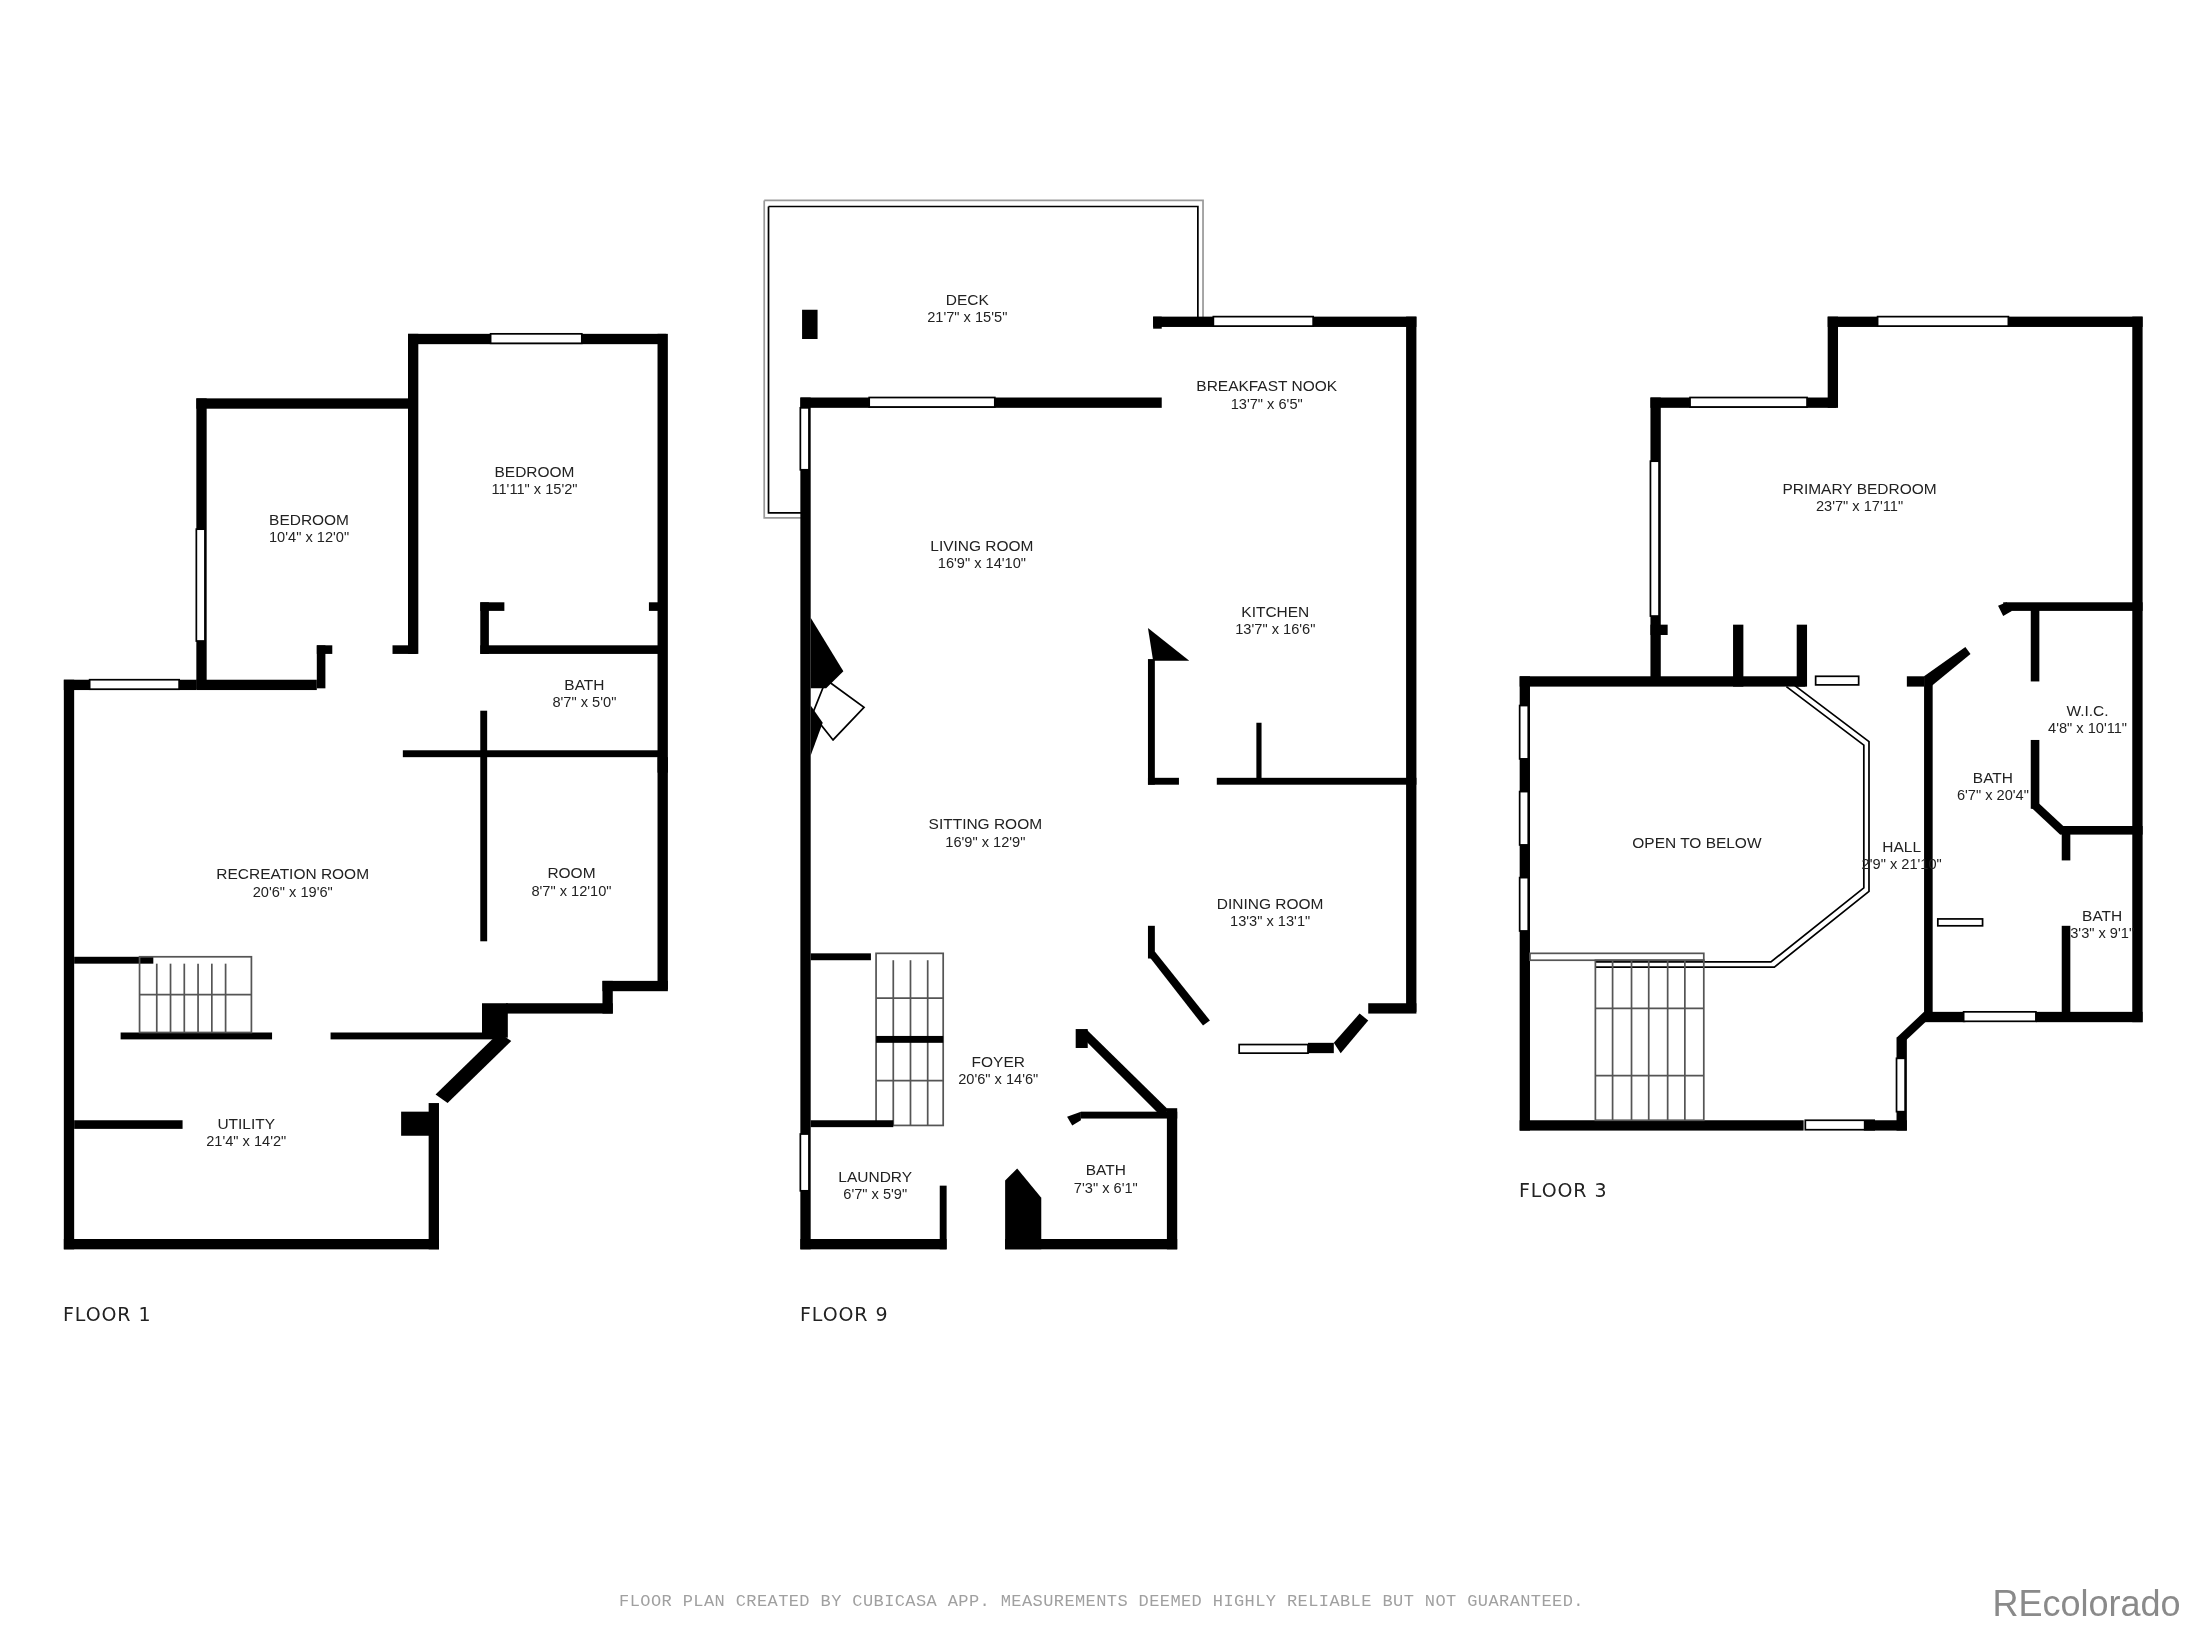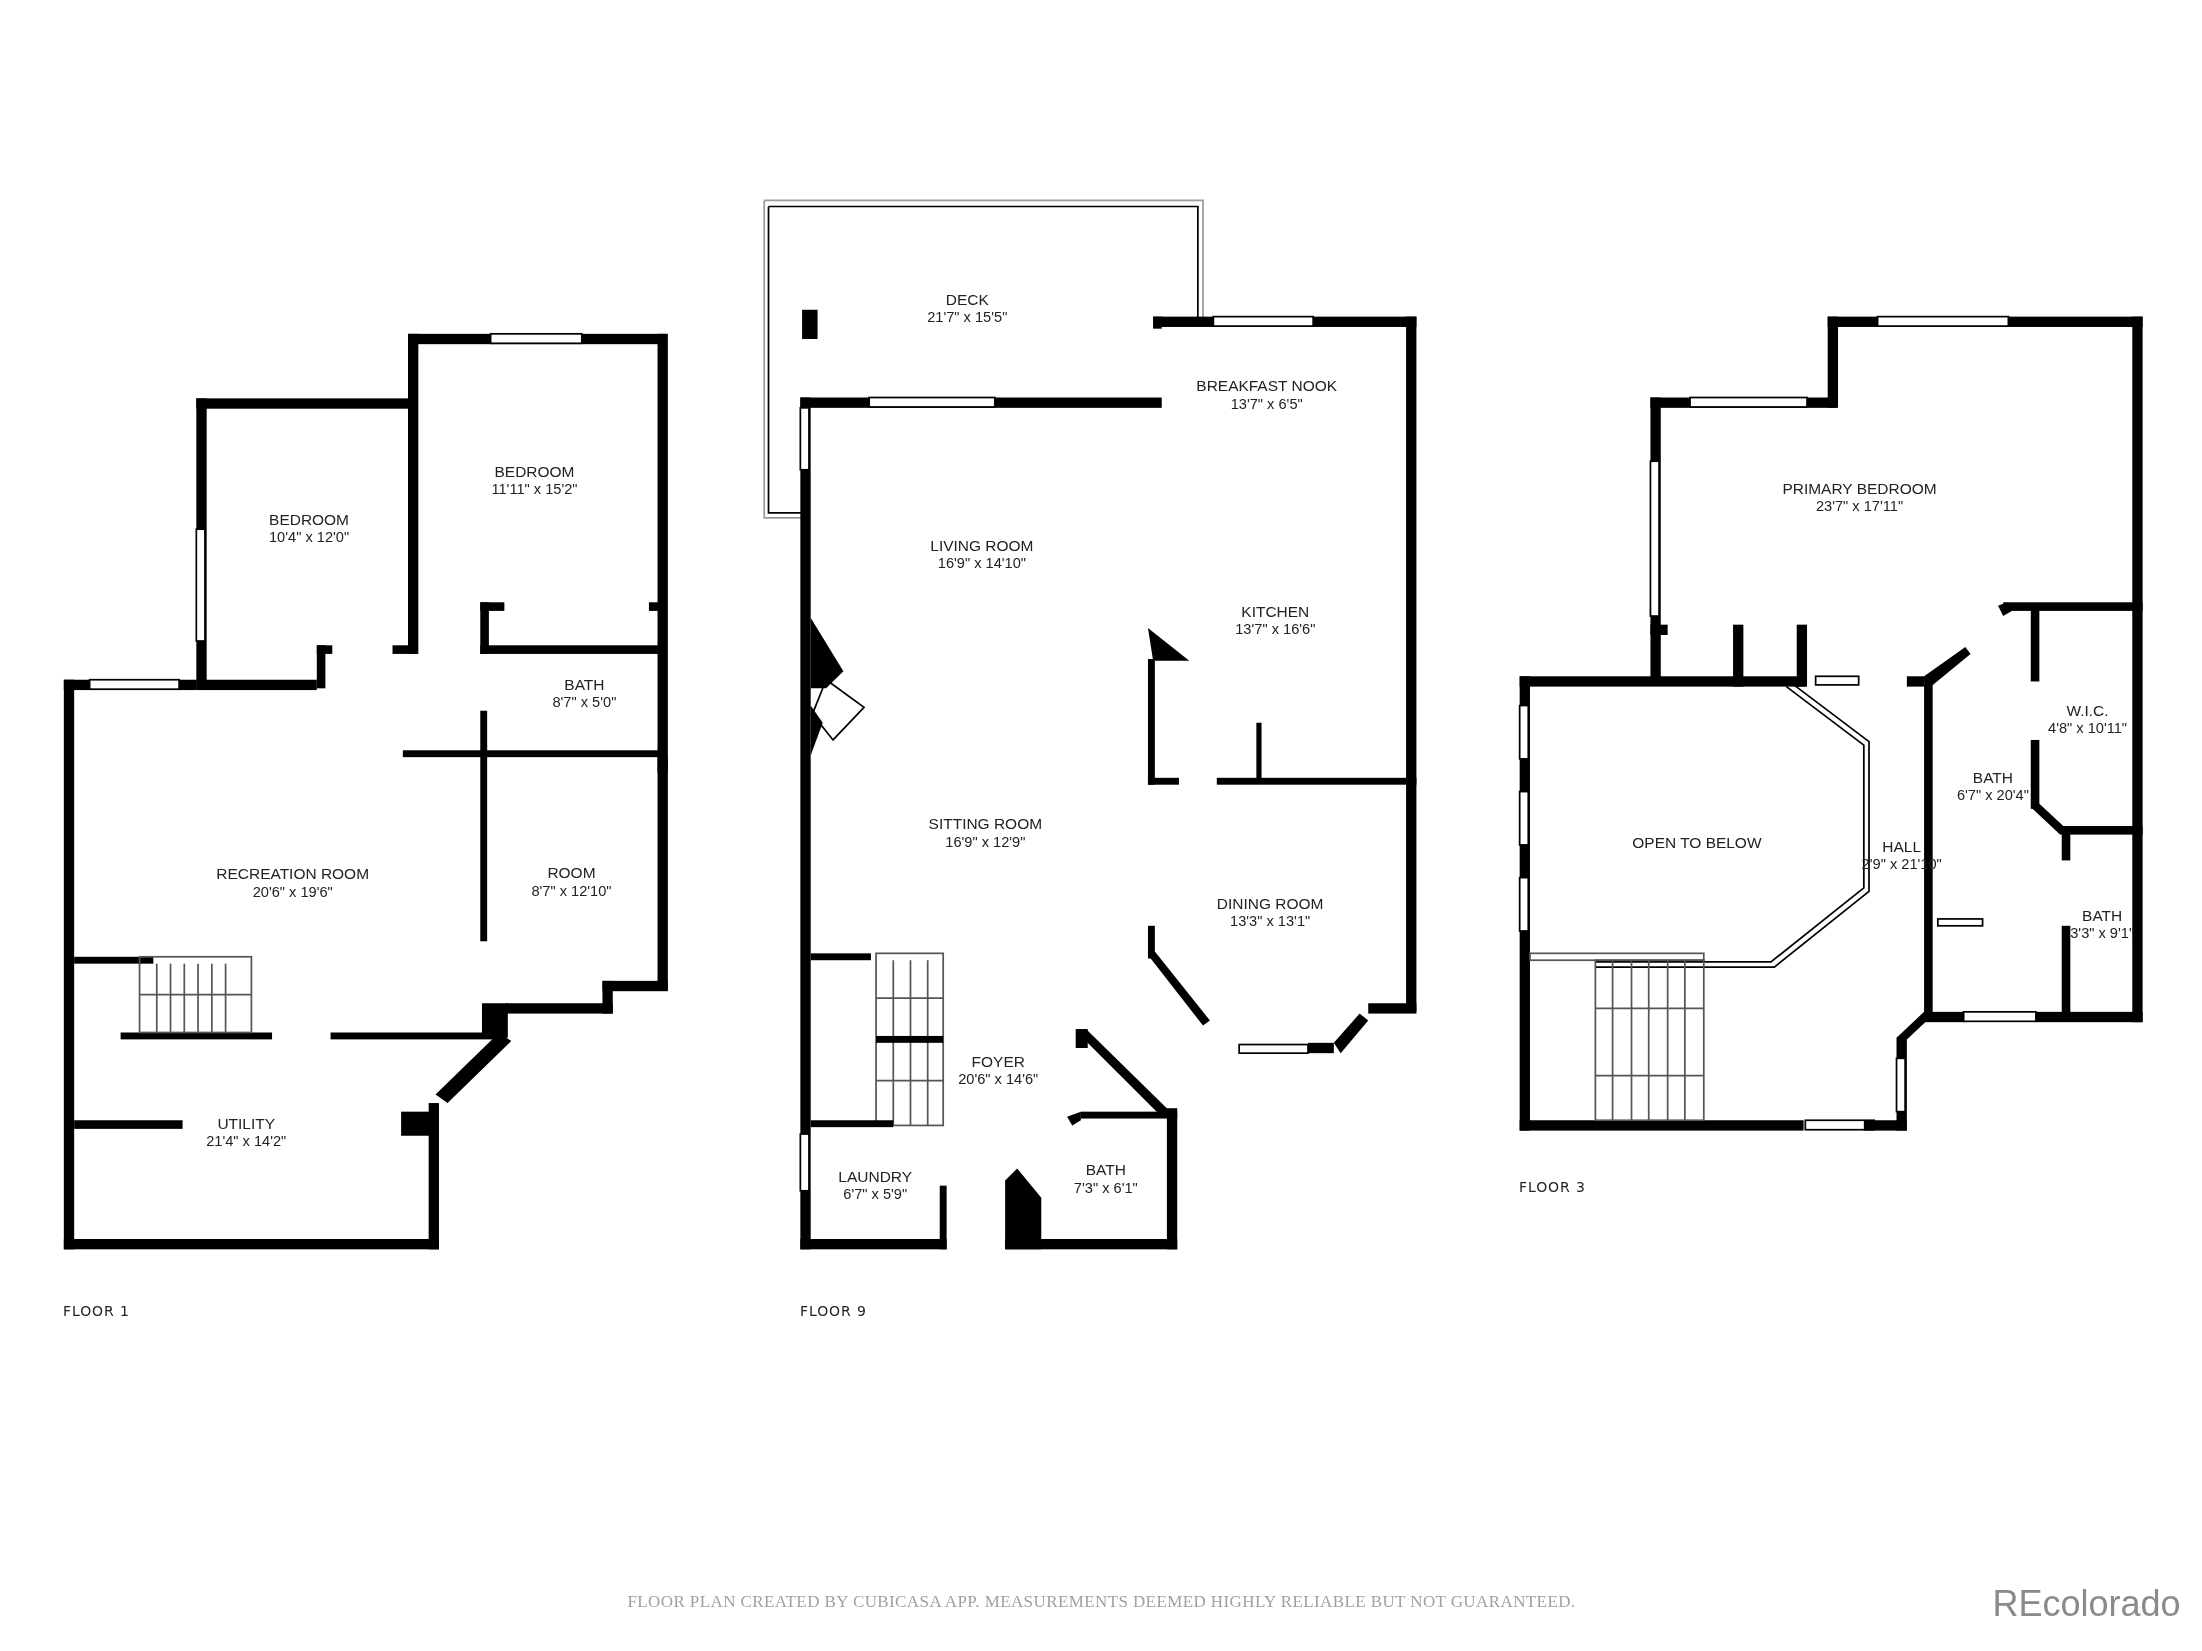--- a/index.html
+++ b/index.html
@@ -5,22 +5,22 @@
   html, body { margin: 0; padding: 0; background: #ffffff; }
   body { width: 2203px; height: 1652px; position: relative; overflow: hidden; font-family: "Liberation Sans", sans-serif; }
   svg#plan { position: absolute; left: 0; top: 0; width: 2203px; height: 1652px; }
   .wall { fill: #000000; }
   .thin { fill: none; stroke: #000; stroke-width: 2; }
   .thin-grey { fill: none; stroke: #999; stroke-width: 2; }
   .window { fill: #ffffff; stroke: #000; stroke-width: 2; }
   .stair { fill: none; stroke: #555; stroke-width: 2; }
   .room-name { font-family: "Liberation Sans", sans-serif; font-size: 18px; fill: #222; text-anchor: middle; }
   .room-dim  { font-family: "Liberation Sans", sans-serif; font-size: 17px; fill: #222; text-anchor: middle; }
-  .floor-label { position: absolute; font-family: "DejaVu Sans", sans-serif; font-size: 14px; color: #222; letter-spacing: 0.9px; }
-  .disclaimer { position: absolute; left: 0; width: 2203px; top: 1592px; text-align: center; font-family: Liberation Serif, serif; font-size: 17px; color: #a0a0a0; letter-spacing: 0.4px; }
+  .floor-label { position: absolute; font-family: "DejaVu Sans", sans-serif; font-size: 19px; color: #222; letter-spacing: 0.9px; }
+  .disclaimer { position: absolute; left: 0; width: 2203px; top: 1592px; text-align: center; font-family: Liberation Mono, monospace; font-size: 17px; color: #a0a0a0; letter-spacing: 0.4px; }
   .brand { position: absolute; right: 22.4px; top: 1583px; font-family: "Liberation Sans", sans-serif; font-size: 36px; color: #8a8a8a; }
 </style>
 </head>
 <body>
 
 <svg id="plan" viewBox="0 0 2560 1920" xmlns="http://www.w3.org/2000/svg">
 
   <g>
 
     <rect class="wall" x="228" y="463" width="12" height="338"></rect>

